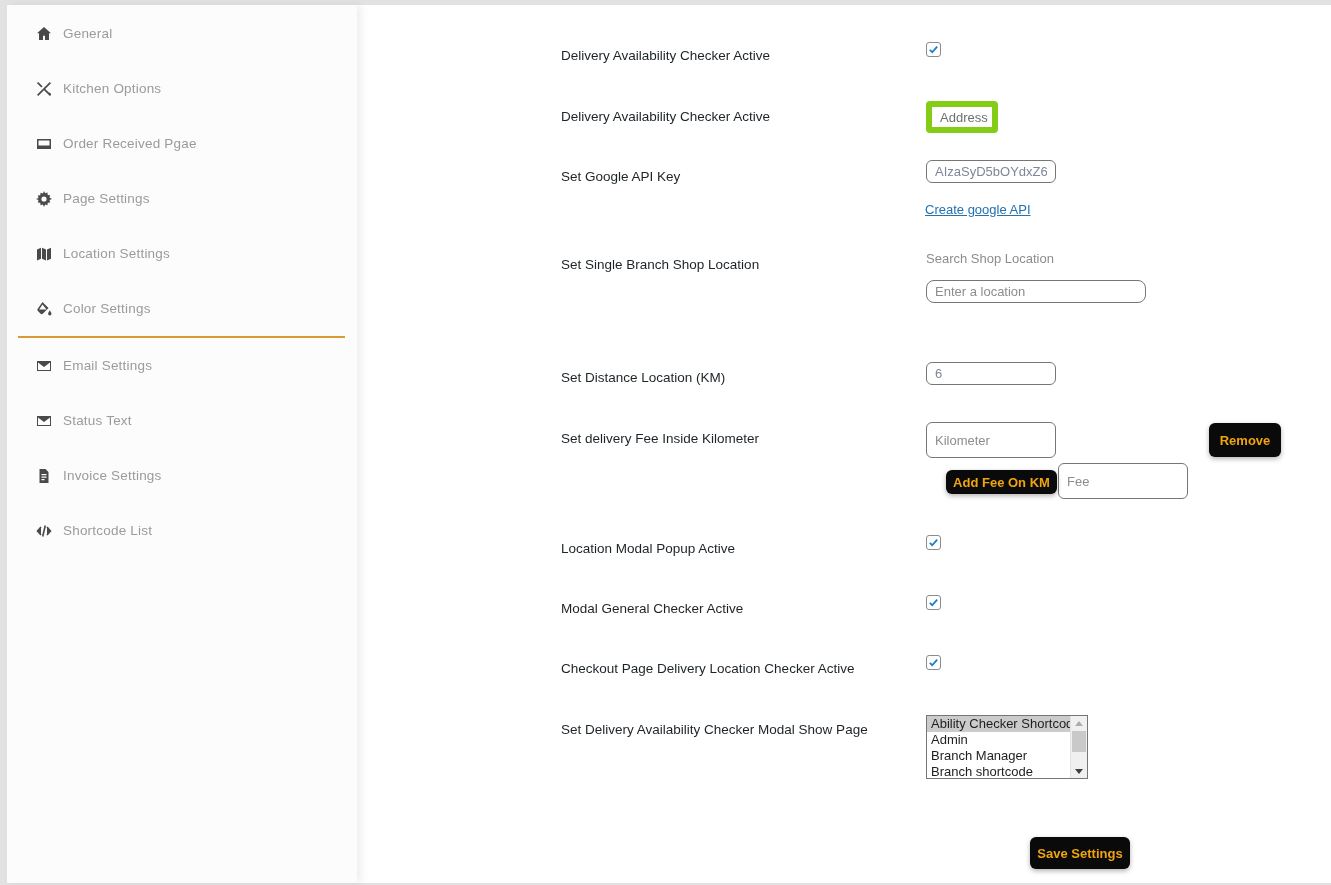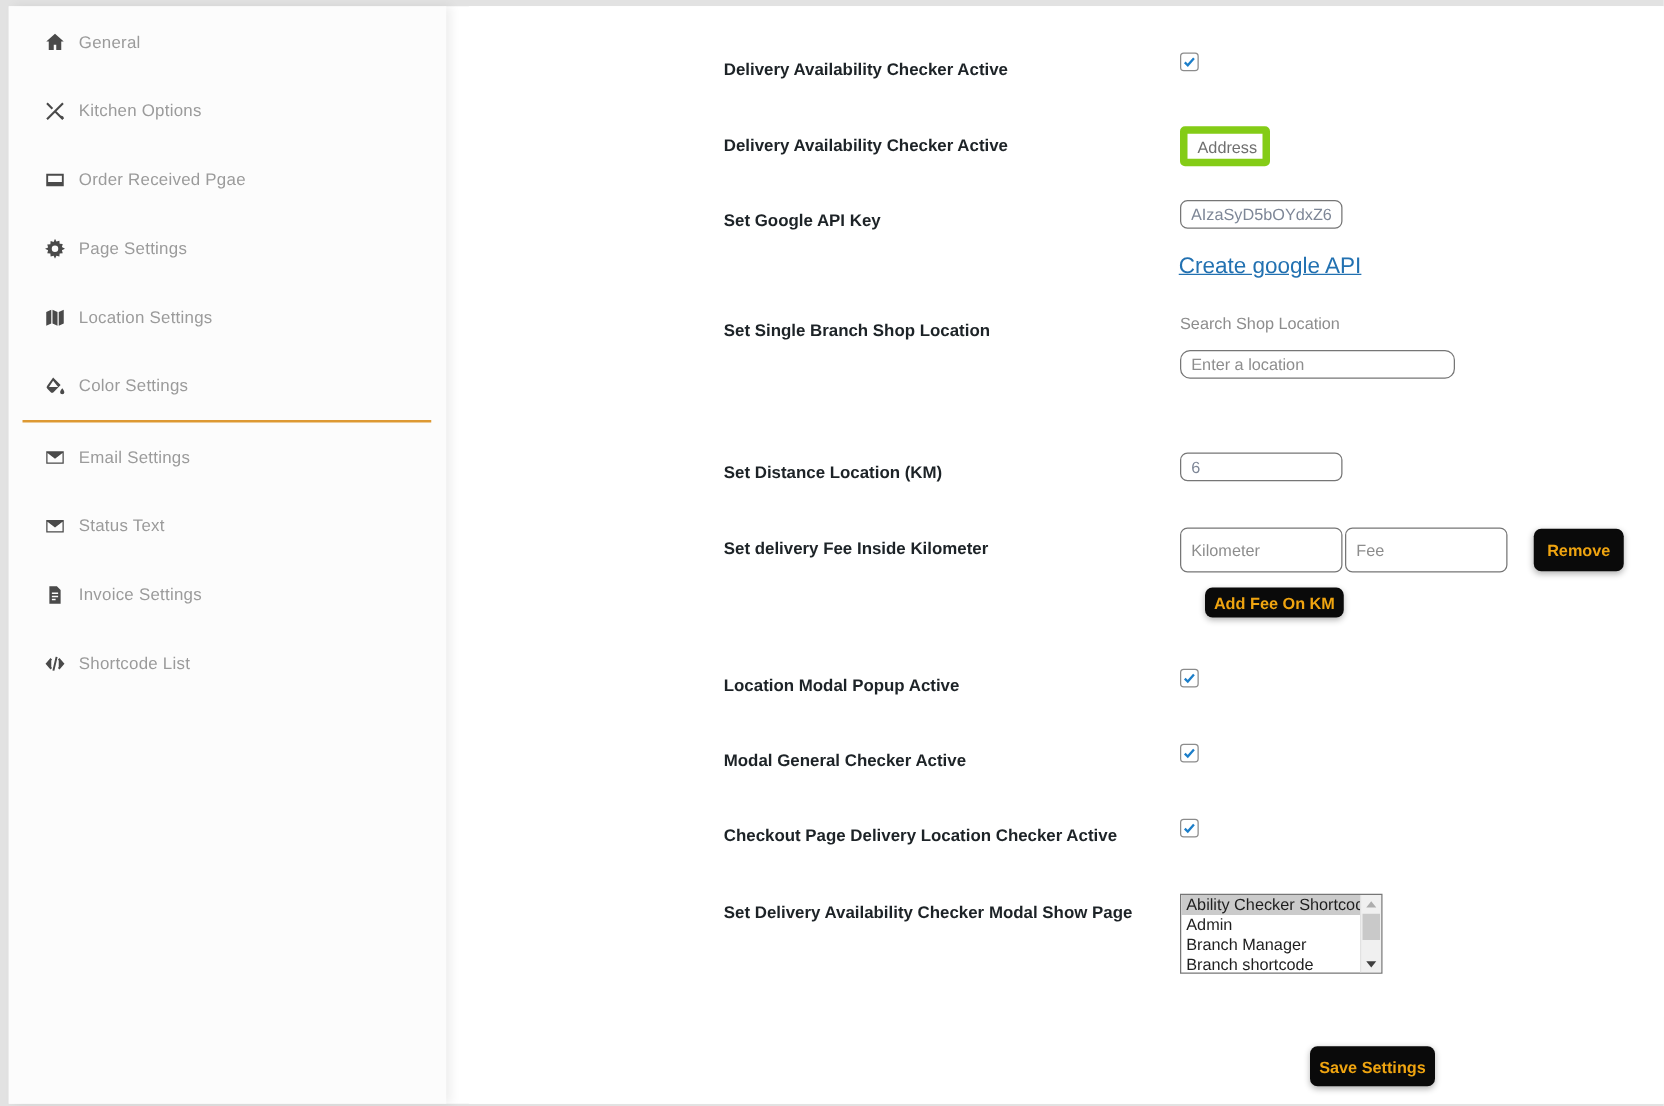--- a/index.html
+++ b/index.html
@@ -9,21 +9,20 @@
     font-family: "Liberation Sans", sans-serif;
     font-size: 13px;
     color: #1e1e1e;
     overflow: hidden;
   }
   .wrapper {
     position: absolute;
     top: 5px; left: 7px; right: 0; bottom: 2px;
     display: flex;
     background: #ffffff;
-    gap: 18px;
   }
   
   .sidebar {
     width: 350px;
     background: #fcfcfc;
     box-shadow: 4px 0 8px rgba(0,0,0,0.07);
     z-index: 2;
     padding-top: 1px;
   }
   .side-item {
@@ -46,21 +45,21 @@
   .active-underline {
     border: none;
     border-top: 2px solid #dd9933;
     margin: 0 12px 0 11px;
   }
   
   .main { flex: 1; position: relative; background: #ffffff; }
   .row { position: absolute; left: 0; right: 0; }
   .lbl {
     position: absolute; left: 204px;
-    font-weight: 700; color: #1d2327; font-size: 13.5px;
+    font-weight: 400; color: #1d2327; font-size: 13.5px;
     white-space: nowrap;
   }
   .ctl { position: absolute; left: 569px; }
   
   .checkbox {
     width: 15px; height: 15px;
     border: 1px solid #8c8c8c;
     border-radius: 3px;
     background: #fff;
     display: inline-flex; align-items: center; justify-content: center;
@@ -88,21 +87,21 @@
     font-family: "Liberation Sans", sans-serif;
     font-size: 13px;
     color: #7e8797;
     outline: none;
   }
   .txt::placeholder { color: #8d8d8d; opacity: 1; }
   .txt-sm { width: 130px; height: 23px; }
   .txt-wide { width: 220px; height: 23px; border-radius: 8px; color: #8d8d8d; margin-top: 12px; }
   .txt-tall { width: 130px; height: 36px; border-radius: 6px; }
   .link {
-    color: #2271b1; text-decoration: underline; font-size: 18px; cursor: pointer;
+    color: #2271b1; text-decoration: underline; font-size: 13px; cursor: pointer;
   }
   .sub-lbl { color: #8d8d8d; font-size: 13px; }
   
   .btn {
     background: #0a0a0a;
     color: #efa410;
     font-weight: 700;
     font-size: 13px;
     border: none;
     border-radius: 6px;
@@ -298,21 +297,21 @@
     </div>
 
     <div class="row" style="top:357px">
       <span class="lbl" style="top:8px">Set Distance Location (KM)</span>
       <input class="ctl txt txt-sm" type="text" value="6" style="">
     </div>
 
     <div class="row" style="top:417px">
       <span class="lbl" style="top:9px">Set delivery Fee Inside Kilometer</span>
       <input class="ctl txt txt-tall" type="text" placeholder="Kilometer" style="">
-      <input class="ctl txt txt-tall" style="left: 701px;" type="text" placeholder="Fee">
+      <input class="ctl txt txt-tall" style="left: 701px; margin-top: 41px;" type="text" placeholder="Fee">
       <button class="ctl btn btn-remove" style="left:832px; top:1px">Remove</button>
       <button class="ctl btn btn-add" style="top:48px">Add Fee On KM</button>
     </div>
 
     <div class="row" style="top:530px">
       <span class="lbl" style="top:6px">Location Modal Popup Active</span>
       <span class="ctl checkbox">
         <svg viewBox="0 0 12 12">
             <polyline points="2,6.5 4.6,9 10,2.8" stroke="#1c7ec9" stroke-width="2" fill="none"></polyline>
           </svg>

